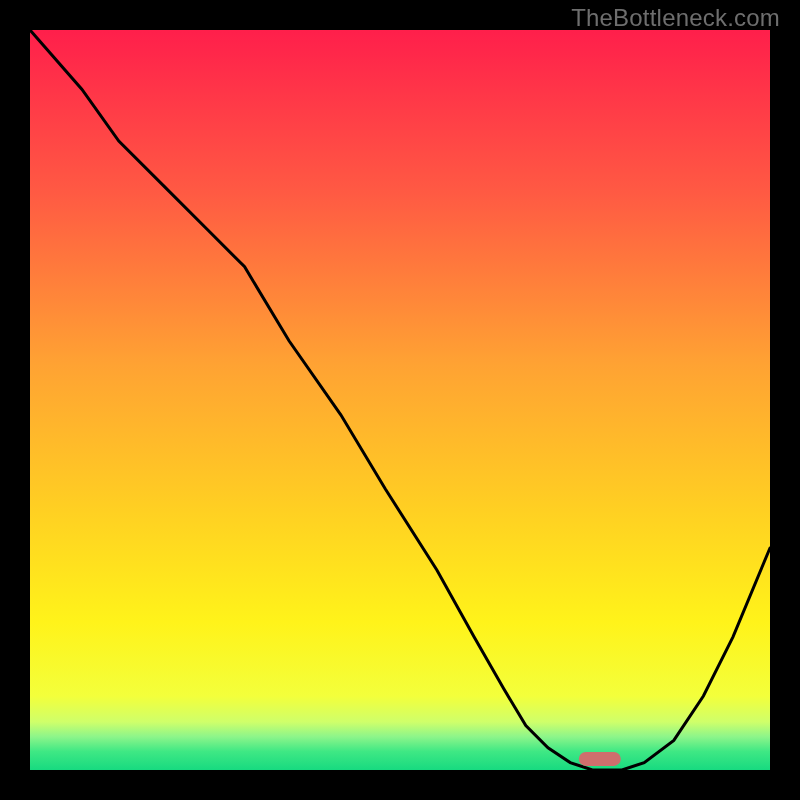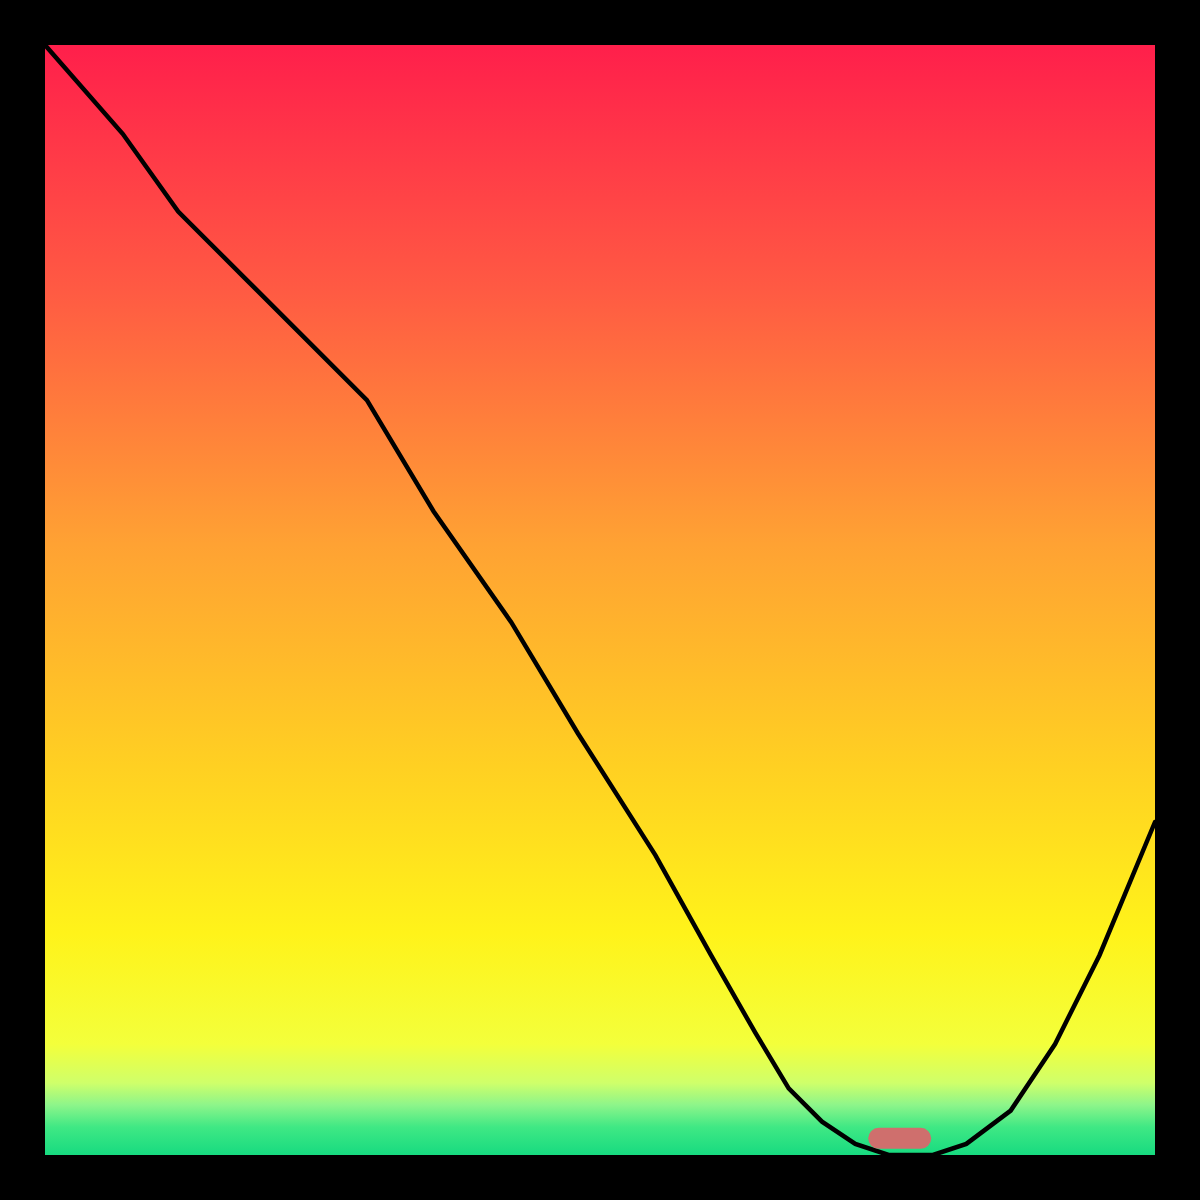--- a/index.html
+++ b/index.html
@@ -29,20 +29,21 @@
     letter-spacing: 0.2px;
   }
   svg {
     display: block;
   }
 </style>
 </head>
 <body>
 
 <div class="frame">
+  <div class="watermark">TheBottleneck.com</div>
 
   <svg id="chart-svg" width="800" height="800" viewBox="0 0 800 800">
     <defs>
       <linearGradient id="bg-grad" x1="0" y1="0" x2="0" y2="1">
           <stop offset="0%" stop-color="#ff1f4b"></stop>
           <stop offset="22%" stop-color="#ff5a43"></stop>
           <stop offset="45%" stop-color="#ffa233"></stop>
           <stop offset="65%" stop-color="#ffd022"></stop>
           <stop offset="80%" stop-color="#fff31a"></stop>
           <stop offset="90%" stop-color="#f3ff3b"></stop>

